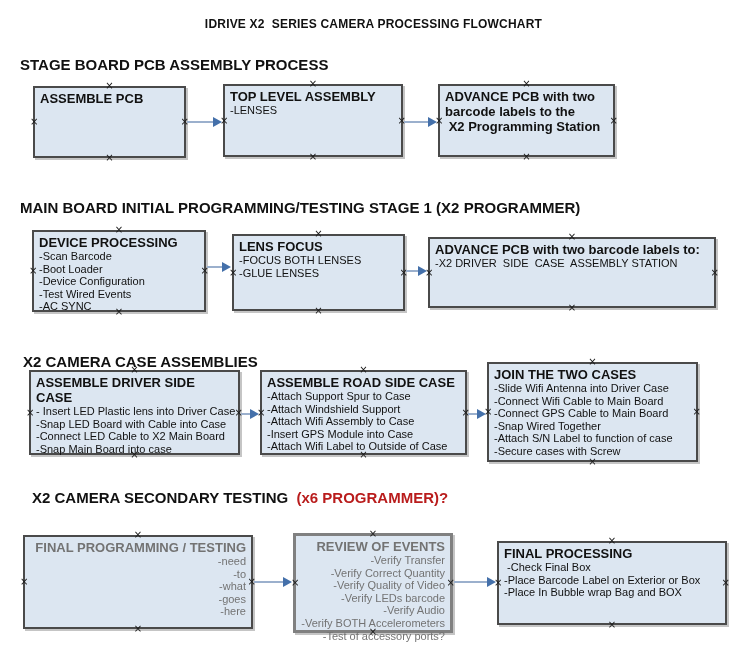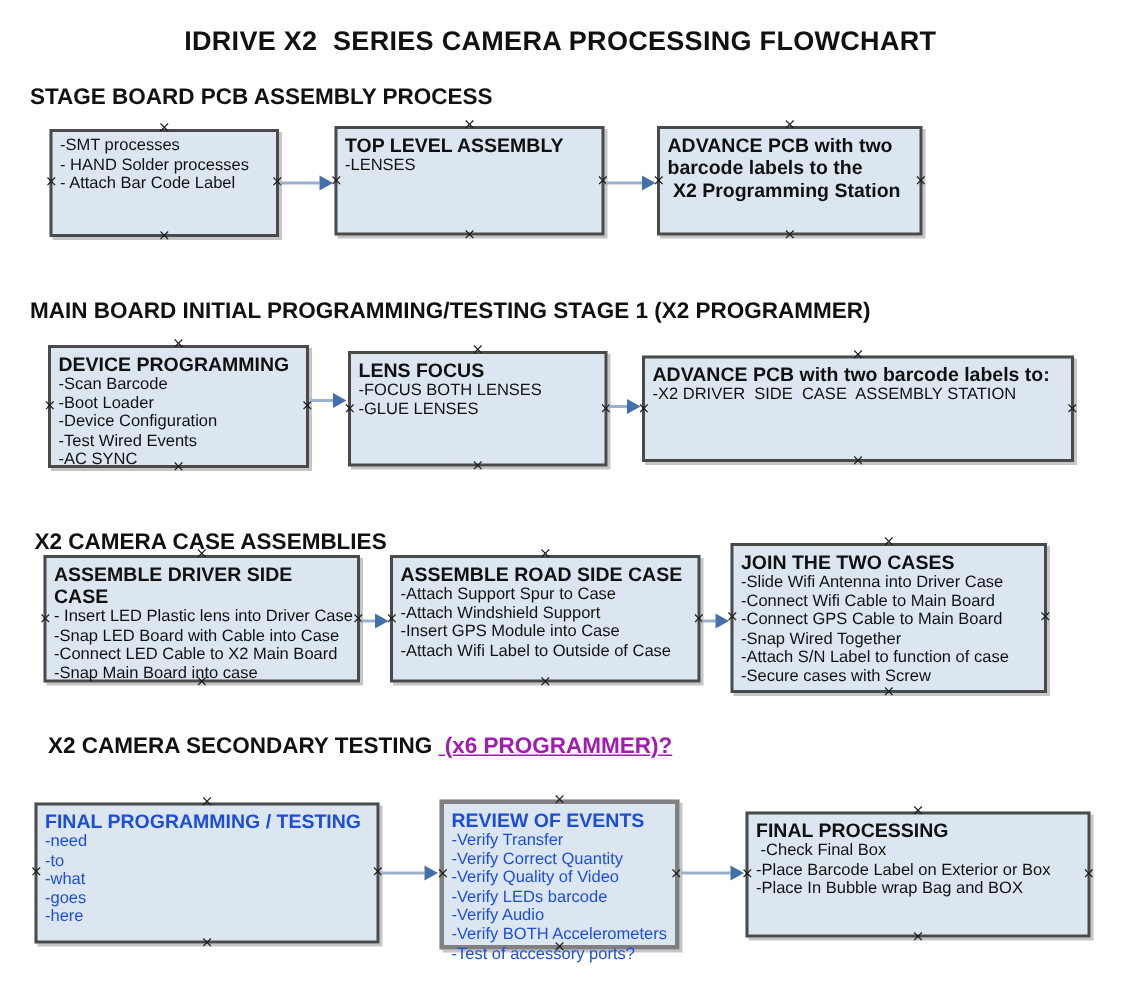--- a/index.html
+++ b/index.html
@@ -2,35 +2,35 @@
 <html><head>
 <meta charset="utf-8">
 <style>
   html,body{margin:0;padding:0;background:#fff;}
   #canvas{
     position:relative;width:747px;height:662px;background:#ffffff;
     font-family:"Liberation Sans", sans-serif;color:#111;overflow:hidden;
   }
   .page-title{
     position:absolute;top:17px;left:0;width:100%;text-align:center;
-    font-size:18px;font-weight:bold;letter-spacing:.2px;white-space:pre;color:#111;
+    font-size:12px;font-weight:bold;letter-spacing:.2px;white-space:pre;color:#111;
   }
   .sec-heading{
     position:absolute;font-size:15px;font-weight:bold;white-space:pre;color:#111;
   }
-  .sec-heading .red{color:#a21caf;text-decoration:underline;}
+  .sec-heading .red{color:#b91c1c;}
   .fbox{
     position:absolute;box-sizing:border-box;background:#dce6f1;
     border:2px solid #4a4a4a;box-shadow:2px 2px 0 rgba(150,150,150,.55);
     padding:3px 5px;overflow:visible;
   }
   .fbox--grayborder{border:3px solid #808080;}
   .fbox-title{font-size:13px;font-weight:bold;line-height:15px;white-space:pre-wrap;}
   .bitem{font-size:11px;line-height:12.6px;white-space:pre;}
-  .fbox--red .fbox-title,.fbox--red .bitem{color:#1d4ed8;}
+  .fbox--red .fbox-title,.fbox--red .bitem{color:#737373;text-align:right;}
   .handle{
     position:absolute;font-size:10px;line-height:8px;color:#1a1a1a;
     font-family:"DejaVu Sans",sans-serif;pointer-events:none;
   }
   .h-t{top:-6px;left:50%;transform:translateX(-50%);}
   .h-b{bottom:-6px;left:50%;transform:translateX(-50%);}
   .h-l{left:-5px;top:50%;transform:translateY(-50%);}
   .h-r{right:-5px;top:50%;transform:translateY(-50%);}
   .arrow{
     position:absolute;height:12px;transform:translateY(-50%);
@@ -48,25 +48,21 @@
 <div id="canvas">
 
   <div class="page-title">IDRIVE X2  SERIES CAMERA PROCESSING FLOWCHART</div>
 
   <div class="sec-heading" style="left:20px;top:56px;">STAGE BOARD PCB ASSEMBLY PROCESS</div>
   <div class="sec-heading" style="left:20px;top:199px;">MAIN BOARD INITIAL PROGRAMMING/TESTING STAGE 1 (X2 PROGRAMMER)</div>
   <div class="sec-heading" style="left:23px;top:353px;">X2 CAMERA CASE ASSEMBLIES</div>
   <div class="sec-heading" style="left:32px;top:489px;"><span>X2 CAMERA SECONDARY TESTING </span><span class="red"> (x6 PROGRAMMER)?</span></div>
 
   <div class="fbox" style="left:33px;top:86px;width:153px;height:72px;">
-    <div>
-        <div class="bitem">-SMT processes</div>
-        <div class="bitem">- HAND Solder processes</div>
-        <div class="bitem">- Attach Bar Code Label</div>
-      </div>
+    <div class="fbox-title">ASSEMBLE PCB</div>
   <span class="handle h-t">×</span>
       <span class="handle h-b">×</span>
       <span class="handle h-l">×</span>
       <span class="handle h-r">×</span>
     </div>
   <div class="fbox" style="left:223px;top:84px;width:180px;height:73px;">
     <div class="fbox-title">TOP LEVEL ASSEMBLY</div>
     <div>
         <div class="bitem">-LENSES</div>
       </div>
@@ -79,21 +75,21 @@
     <div class="fbox-title">ADVANCE PCB with two barcode labels to the
  X2 Programming Station</div>
     <div></div>
   <span class="handle h-t">×</span>
       <span class="handle h-b">×</span>
       <span class="handle h-l">×</span>
       <span class="handle h-r">×</span>
     </div>
 
   <div class="fbox" style="left:32px;top:230px;width:174px;height:82px;">
-    <div class="fbox-title">DEVICE PROGRAMMING</div>
+    <div class="fbox-title">DEVICE PROCESSING</div>
     <div>
         <div class="bitem">-Scan Barcode</div>
         <div class="bitem">-Boot Loader</div>
         <div class="bitem">-Device Configuration</div>
         <div class="bitem">-Test Wired Events</div>
         <div class="bitem">-AC SYNC</div>
       </div>
   <span class="handle h-t">×</span>
       <span class="handle h-b">×</span>
       <span class="handle h-l">×</span>
@@ -132,20 +128,21 @@
   <span class="handle h-t">×</span>
       <span class="handle h-b">×</span>
       <span class="handle h-l">×</span>
       <span class="handle h-r">×</span>
     </div>
   <div class="fbox" style="left:260px;top:370px;width:207px;height:85px;">
     <div class="fbox-title">ASSEMBLE ROAD SIDE CASE</div>
     <div>
         <div class="bitem">-Attach Support Spur to Case</div>
         <div class="bitem">-Attach Windshield Support</div>
+        <div class="bitem">-Attach Wifi Assembly to Case</div>
         <div class="bitem">-Insert GPS Module into Case</div>
         <div class="bitem">-Attach Wifi Label to Outside of Case</div>
       </div>
   <span class="handle h-t">×</span>
       <span class="handle h-b">×</span>
       <span class="handle h-l">×</span>
       <span class="handle h-r">×</span>
     </div>
   <div class="fbox" style="left:487px;top:362px;width:211px;height:100px;">
     <div class="fbox-title">JOIN THE TWO CASES</div>

